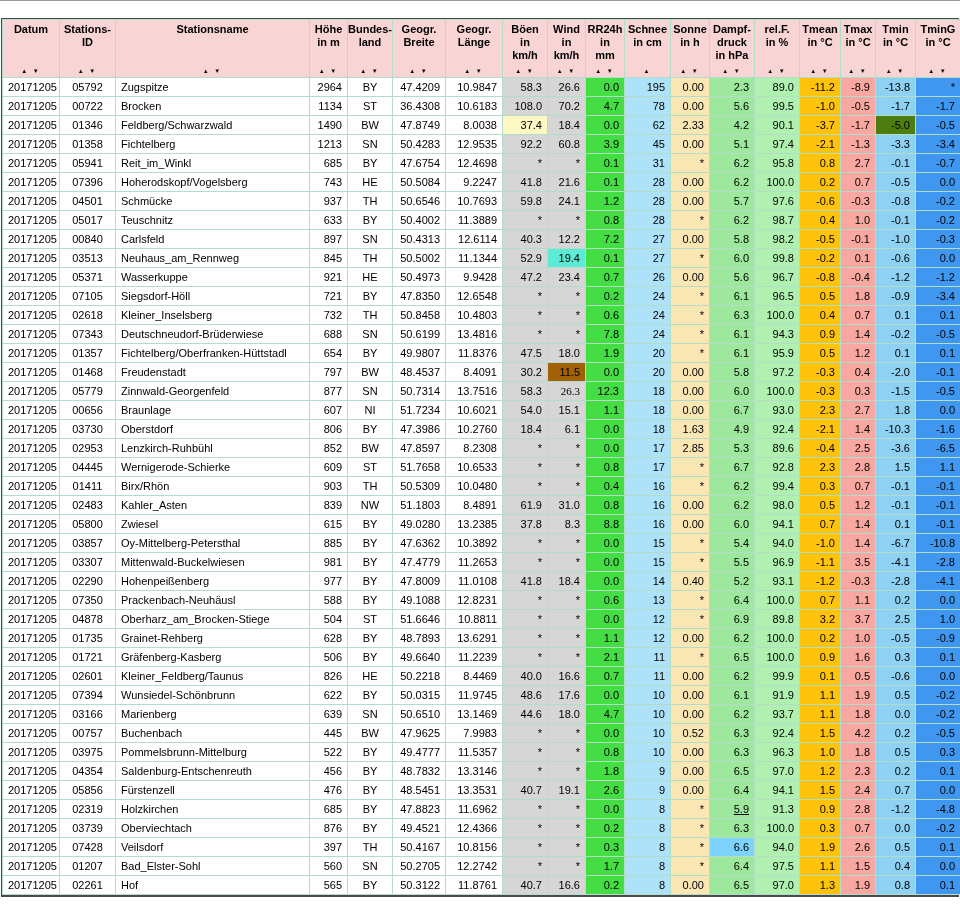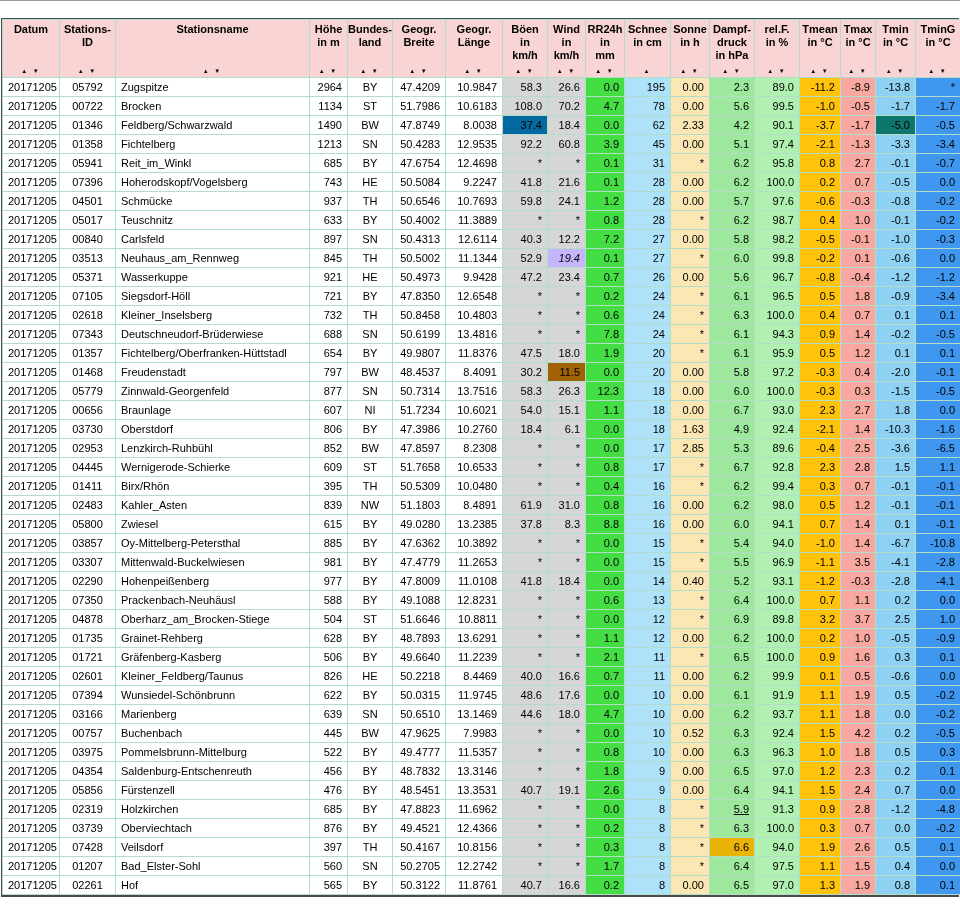--- a/index.html
+++ b/index.html
@@ -259,21 +259,21 @@
             <td class="ar" style="background: rgb(248, 168, 160);">-8.9</td>
             <td class="ar" style="background: rgb(142, 209, 242);">-13.8</td>
             <td class="ar" style="background: rgb(63, 151, 240);">*</td>
           </tr>
           <tr>
             <td class="al">20171205</td>
             <td class="ac">00722</td>
             <td class="al">Brocken</td>
             <td class="ar">1134</td>
             <td class="ac">ST</td>
-            <td class="ar">51.7986</td>
+            <td class="ar">36.4308</td>
             <td class="ar">10.6183</td>
             <td class="ar" style="background: rgb(214, 214, 214);">108.0</td>
             <td class="ar" style="background: rgb(214, 214, 214);">70.2</td>
             <td class="ar" style="background: rgb(68, 221, 68);">4.7</td>
             <td class="ar" style="background: rgb(174, 226, 248);">78</td>
             <td class="ar" style="background: rgb(250, 231, 180);">0.00</td>
             <td class="ar" style="background: rgb(157, 232, 157);">5.6</td>
             <td class="ar" style="background: rgb(176, 240, 176);">99.5</td>
             <td class="ar" style="background: rgb(255, 195, 11);">-1.0</td>
             <td class="ar" style="background: rgb(248, 168, 160);">-0.5</td>
@@ -281,30 +281,30 @@
             <td class="ar" style="background: rgb(63, 151, 240);">-1.7</td>
           </tr>
           <tr>
             <td class="al">20171205</td>
             <td class="ac">01346</td>
             <td class="al">Feldberg/Schwarzwald</td>
             <td class="ar">1490</td>
             <td class="ac">BW</td>
             <td class="ar">47.8749</td>
             <td class="ar">8.0038</td>
-            <td class="ar" style="background: #0369a1;">37.4</td>
+            <td class="ar" style="background: #fef9c3;">37.4</td>
             <td class="ar" style="background: rgb(214, 214, 214);">18.4</td>
             <td class="ar" style="background: rgb(68, 221, 68);">0.0</td>
             <td class="ar" style="background: rgb(174, 226, 248);">62</td>
             <td class="ar" style="background: rgb(250, 231, 180);">2.33</td>
             <td class="ar" style="background: rgb(157, 232, 157);">4.2</td>
             <td class="ar" style="background: rgb(176, 240, 176);">90.1</td>
             <td class="ar" style="background: rgb(255, 195, 11);">-3.7</td>
             <td class="ar" style="background: rgb(248, 168, 160);">-1.7</td>
-            <td class="ar" style="background: #0f766e; margin-left: 45px;">-5.0</td>
+            <td class="ar" style="background: #4d7c0f; margin-left: 45px;">-5.0</td>
             <td class="ar" style="background: rgb(63, 151, 240);">-0.5</td>
           </tr>
           <tr>
             <td class="al">20171205</td>
             <td class="ac">01358</td>
             <td class="al">Fichtelberg</td>
             <td class="ar">1213</td>
             <td class="ac">SN</td>
             <td class="ar">50.4283</td>
             <td class="ar">12.9535</td>
@@ -422,21 +422,21 @@
           </tr>
           <tr>
             <td class="al">20171205</td>
             <td class="ac">03513</td>
             <td class="al">Neuhaus_am_Rennweg</td>
             <td class="ar">845</td>
             <td class="ac">TH</td>
             <td class="ar">50.5002</td>
             <td class="ar">11.1344</td>
             <td class="ar" style="background: rgb(214, 214, 214);">52.9</td>
-            <td class="ar" style="background: #c4b5fd; font-style: italic;">19.4</td>
+            <td class="ar" style="background: #5eead4;">19.4</td>
             <td class="ar" style="background: rgb(68, 221, 68);">0.1</td>
             <td class="ar" style="background: rgb(174, 226, 248);">27</td>
             <td class="ar" style="background: rgb(250, 231, 180);">*</td>
             <td class="ar" style="background: rgb(157, 232, 157);">6.0</td>
             <td class="ar" style="background: rgb(176, 240, 176);">99.8</td>
             <td class="ar" style="background: rgb(255, 195, 11);">-0.2</td>
             <td class="ar" style="background: rgb(248, 168, 160);">0.1</td>
             <td class="ar" style="background: rgb(142, 209, 242);">-0.6</td>
             <td class="ar" style="background: rgb(63, 151, 240);">0.0</td>
           </tr>
@@ -562,21 +562,21 @@
           </tr>
           <tr>
             <td class="al">20171205</td>
             <td class="ac">05779</td>
             <td class="al">Zinnwald-Georgenfeld</td>
             <td class="ar">877</td>
             <td class="ac">SN</td>
             <td class="ar">50.7314</td>
             <td class="ar">13.7516</td>
             <td class="ar" style="background: rgb(214, 214, 214);">58.3</td>
-            <td class="ar" style="background: rgb(214, 214, 214);">26.3</td>
+            <td class="ar" style="background: rgb(214, 214, 214); font-family: Liberation Serif, serif;">26.3</td>
             <td class="ar" style="background: rgb(68, 221, 68);">12.3</td>
             <td class="ar" style="background: rgb(174, 226, 248);">18</td>
             <td class="ar" style="background: rgb(250, 231, 180);">0.00</td>
             <td class="ar" style="background: rgb(157, 232, 157);">6.0</td>
             <td class="ar" style="background: rgb(176, 240, 176);">100.0</td>
             <td class="ar" style="background: rgb(255, 195, 11);">-0.3</td>
             <td class="ar" style="background: rgb(248, 168, 160);">0.3</td>
             <td class="ar" style="background: rgb(142, 209, 242);">-1.5</td>
             <td class="ar" style="background: rgb(63, 151, 240);">-0.5</td>
           </tr>
@@ -657,21 +657,21 @@
             <td class="ar" style="background: rgb(176, 240, 176);">92.8</td>
             <td class="ar" style="background: rgb(255, 195, 11);">2.3</td>
             <td class="ar" style="background: rgb(248, 168, 160);">2.8</td>
             <td class="ar" style="background: rgb(142, 209, 242);">1.5</td>
             <td class="ar" style="background: rgb(63, 151, 240);">1.1</td>
           </tr>
           <tr>
             <td class="al">20171205</td>
             <td class="ac">01411</td>
             <td class="al">Birx/Rhön</td>
-            <td class="ar">395</td>
+            <td class="ar">903</td>
             <td class="ac">TH</td>
             <td class="ar">50.5309</td>
             <td class="ar">10.0480</td>
             <td class="ar" style="background: rgb(214, 214, 214);">*</td>
             <td class="ar" style="background: rgb(214, 214, 214);">*</td>
             <td class="ar" style="background: rgb(68, 221, 68);">0.4</td>
             <td class="ar" style="background: rgb(174, 226, 248);">16</td>
             <td class="ar" style="background: rgb(250, 231, 180);">*</td>
             <td class="ar" style="background: rgb(157, 232, 157);">6.2</td>
             <td class="ar" style="background: rgb(176, 240, 176);">99.4</td>
@@ -1046,21 +1046,21 @@
             <td class="al">Veilsdorf</td>
             <td class="ar">397</td>
             <td class="ac">TH</td>
             <td class="ar">50.4167</td>
             <td class="ar">10.8156</td>
             <td class="ar" style="background: rgb(214, 214, 214);">*</td>
             <td class="ar" style="background: rgb(214, 214, 214);">*</td>
             <td class="ar" style="background: rgb(68, 221, 68);">0.3</td>
             <td class="ar" style="background: rgb(174, 226, 248);">8</td>
             <td class="ar" style="background: rgb(250, 231, 180);">*</td>
-            <td class="ar" style="background: #eab308;">6.6</td>
+            <td class="ar" style="background: #7dd3fc;">6.6</td>
             <td class="ar" style="background: rgb(176, 240, 176);">94.0</td>
             <td class="ar" style="background: rgb(255, 195, 11);">1.9</td>
             <td class="ar" style="background: rgb(248, 168, 160);">2.6</td>
             <td class="ar" style="background: rgb(142, 209, 242);">0.5</td>
             <td class="ar" style="background: rgb(63, 151, 240);">0.1</td>
           </tr>
           <tr>
             <td class="al">20171205</td>
             <td class="ac">01207</td>
             <td class="al">Bad_Elster-Sohl</td>

